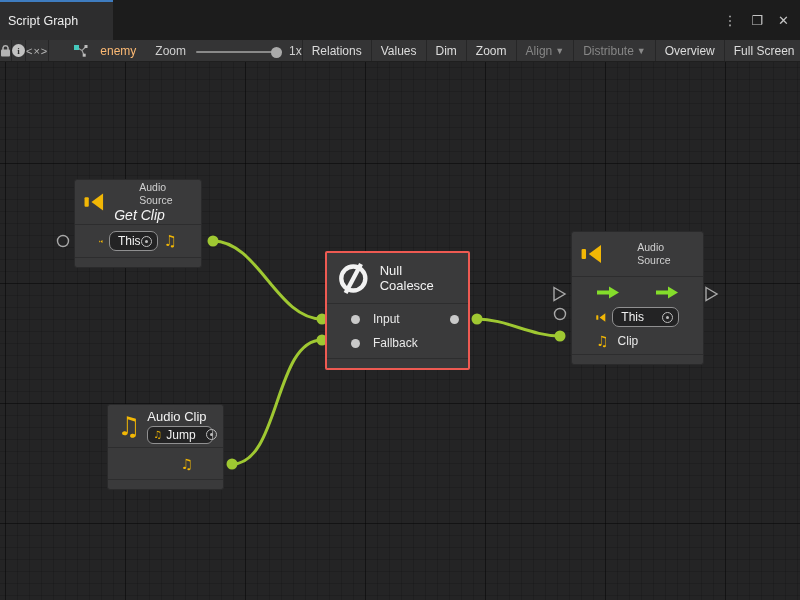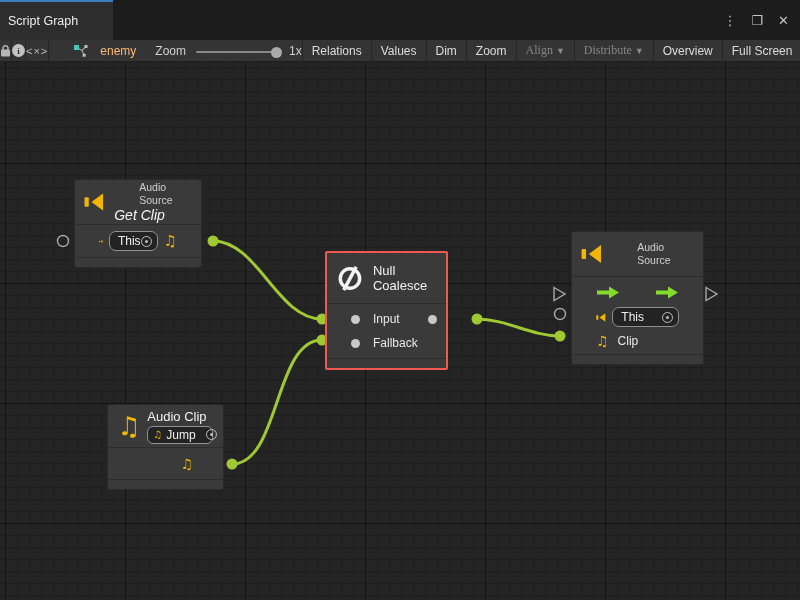--- a/index.html
+++ b/index.html
@@ -14,21 +14,21 @@
   .win-controls { margin-left:auto; display:flex; align-items:center; gap:15px;
                   color:#c6c6c6; padding-right:11px; font-size:13px; }
   .win-controls span { line-height:1; cursor:default; }
 
   
   .toolbar { height:22px; background:#343435; border-bottom:1px solid #1f1f1f;
              display:flex; align-items:center; font-size:12px; color:#dcdcdc; flex:0 0 auto; }
   .tb-sep { width:1px; align-self:stretch; background:#262627; flex:0 0 auto; }
   .tb-btn { display:flex; align-items:center; justify-content:center; gap:3px;
             padding:10px 9px; height:100%; white-space:nowrap; }
-  .tb-btn.disabled { color:#868686;font-family:Liberation Serif, serif; }
+  .tb-btn.disabled { color:#868686; }
   .tb-icon-btn { display:flex; align-items:center; justify-content:center; height:100%; }
   .lock-btn { width:25px; }
   .info-btn { width:25px; }
   .code-btn { width:67px; color:#b9b9b9; font-size:11px; letter-spacing:1px; }
   .info-circle { width:13px; height:13px; border-radius:50%; background:#c2c2c2; color:#2e2e2e;
                  font-size:9px; font-weight:bold; display:flex; align-items:center; justify-content:center;
                  font-family:"Liberation Serif", serif; }
   .breadcrumb { display:flex; align-items:center; gap:12px; margin-left:24px; color:#fdba74; }
   .zoom-group { display:flex; align-items:flex-end; margin-left:19px; }
   .zoom-label { color:#cfcfcf; }
@@ -208,21 +208,21 @@
         </svg>
         <div class="ofield" style="width:78px;">
           <span class="flabel">This</span>
           <span class="target"></span>
         </div>
         <span class="note yellow" style="font-size:15px; margin-left:auto;">♫</span>
       </div>
       <div class="nfooter"></div>
     </div>
 
-    <div class="node selected" style="left:325px; top:189px; width:123px;">
+    <div class="node selected" style="left:325px; top:189px; width:145px;">
       <div class="nheader" style="height:51px;">
         <svg width="35" height="35" viewBox="0 0 36 36">
           <circle cx="18" cy="18" r="12.5" stroke="#f2f2f2" stroke-width="4.5" fill="none"></circle>
           <line x1="26" y1="3" x2="10" y2="33" stroke="#f2f2f2" stroke-width="4.5"></line>
         </svg>
         <span class="ntitle-solo">Null Coalesce</span>
       </div>
       <div class="nrow" style="height:24px; margin-top:3px;">
         <span class="pdot"></span>
         <span class="nc-label">Input</span>

